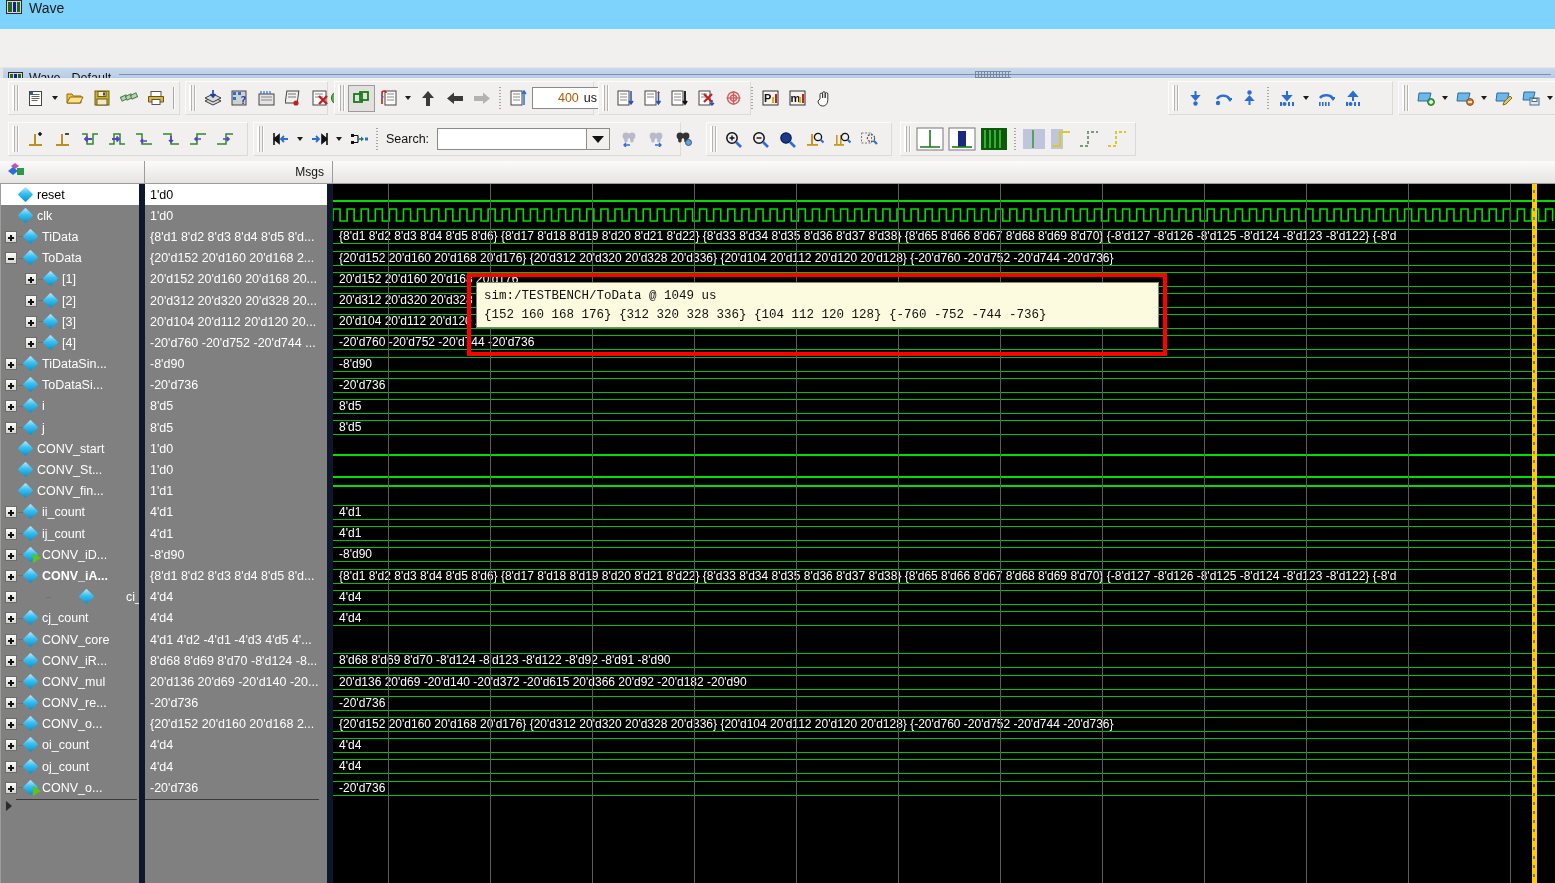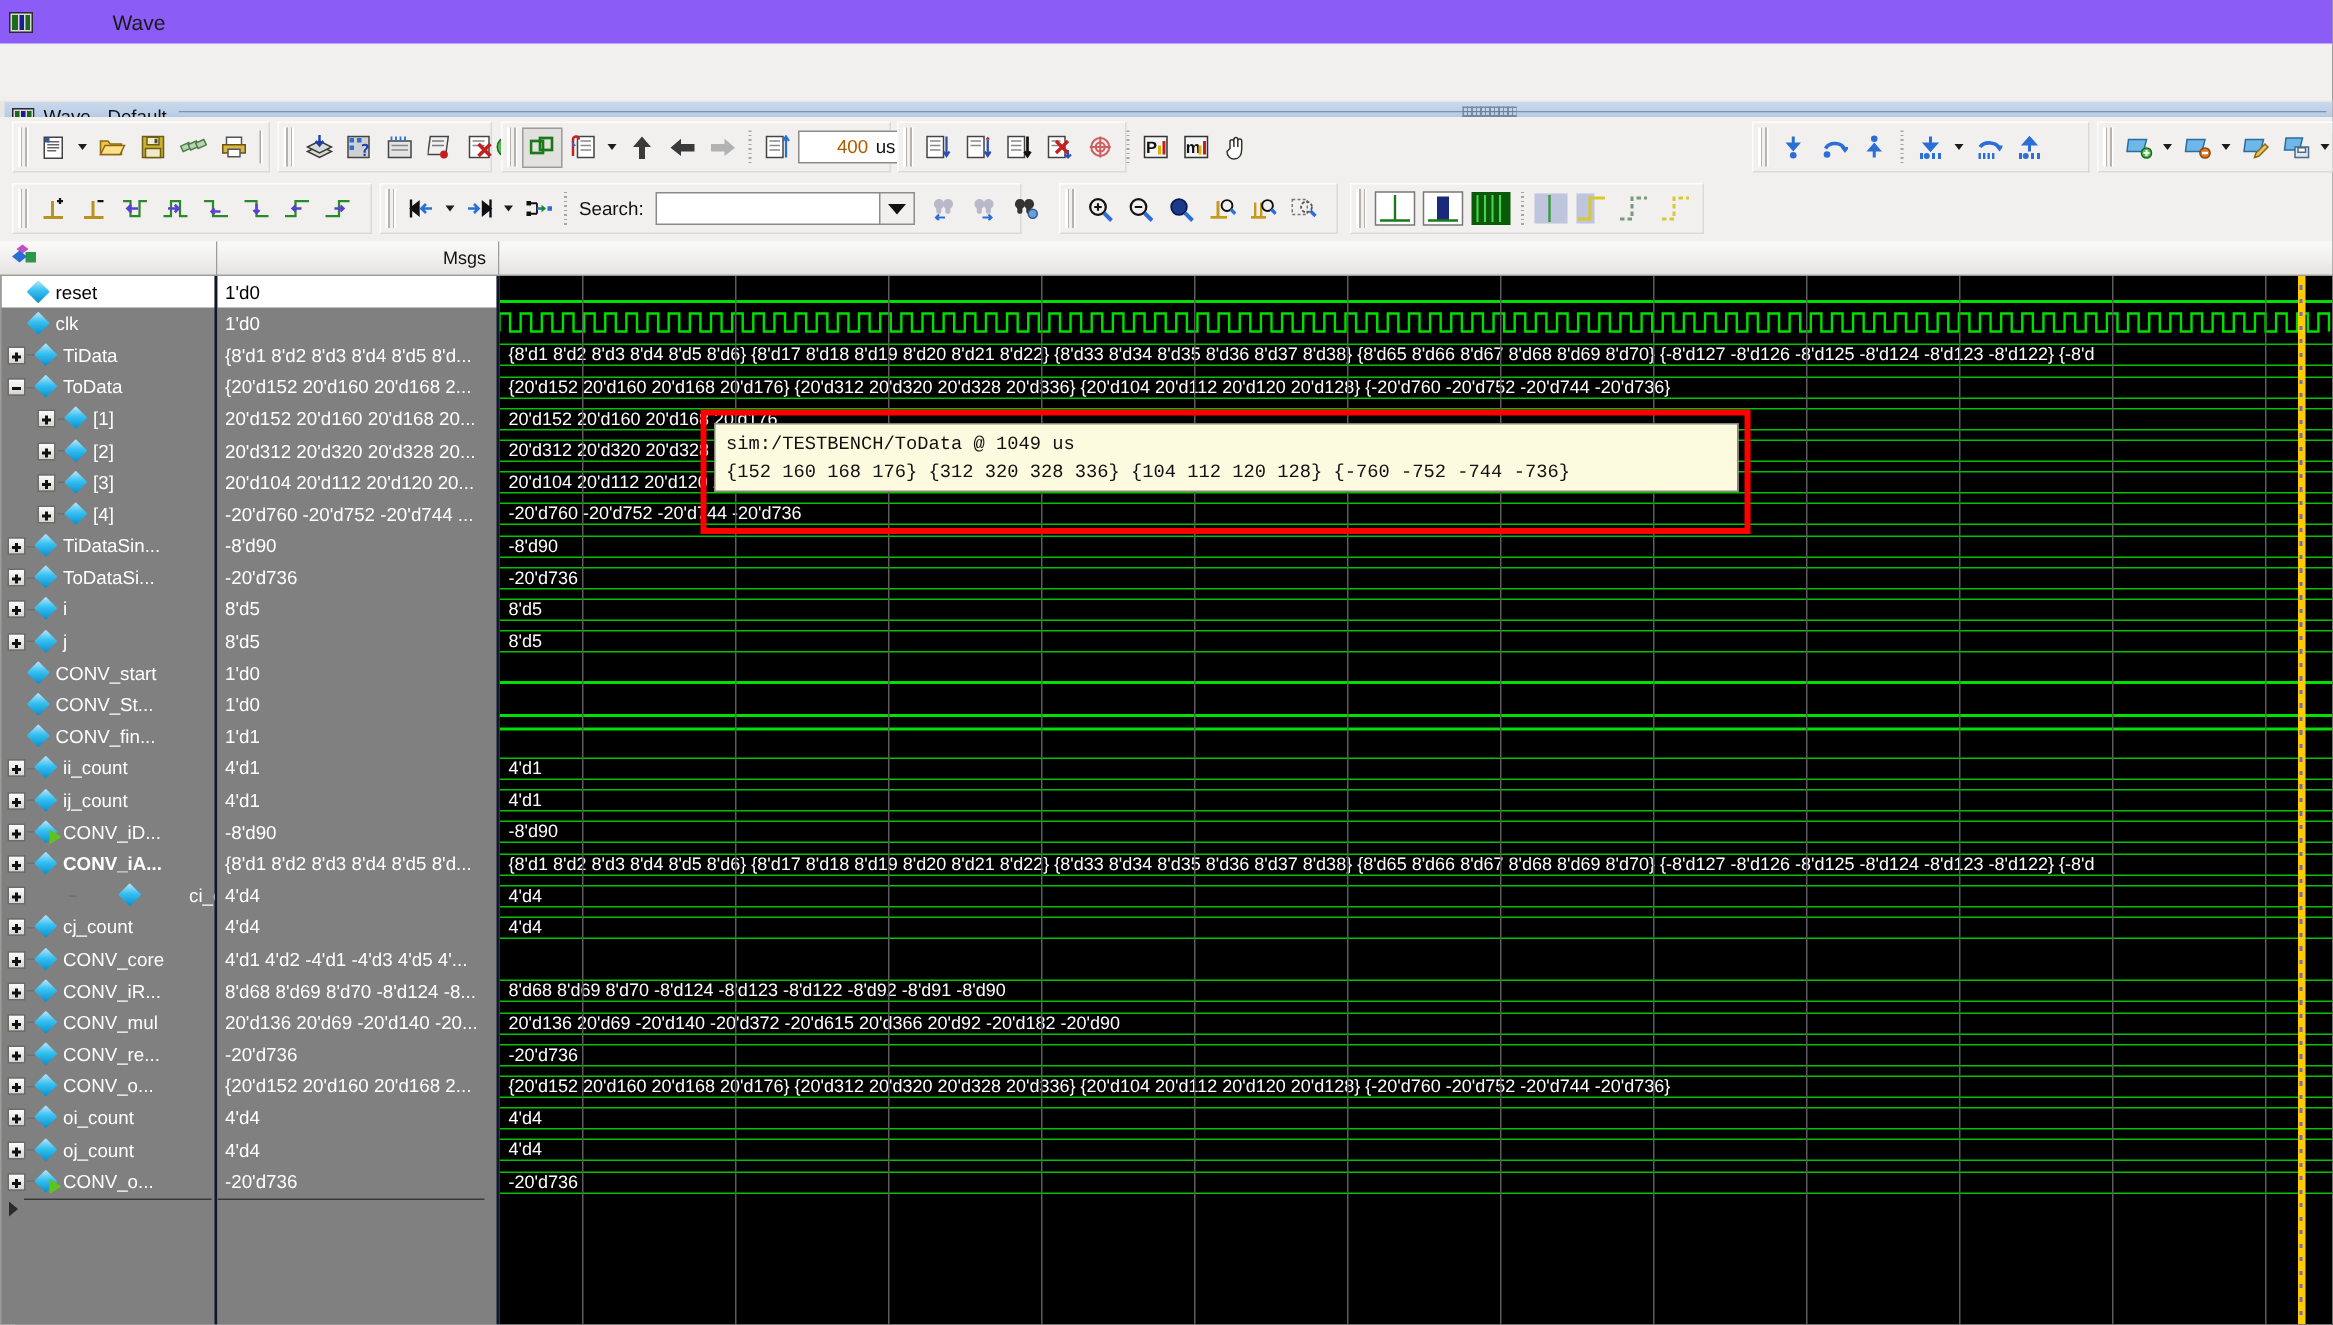--- a/index.html
+++ b/index.html
@@ -10,21 +10,21 @@
     font-size:12px;
     background:#ffffff;
     overflow:hidden;
     -webkit-font-smoothing: none;
   }
   #app { position:relative; width:1555px; height:883px; background:#f1f0ef; }
 
   
   .titlebar {
     position:absolute; left:0; top:0; width:1555px; height:29px;
-    background:#8b5cf6; display:flex; align-items:center; padding-left:6px;gap:46px;
+    background:#7dd3fc; display:flex; align-items:flex-start; padding-left:6px;
   }
   .titlebar .tl-icon { width:16px; height:14px; margin-right:7px; }
   .titlebar .tl-text { font-size:14px; color:#1a1a1a; }
 
   
   .menubar {
     position:absolute; left:0; top:29px; width:1555px; height:27px;
     background:#ffffff; display:flex; align-items:center; padding-left:8px;
   }
   .menubar .mi {
@@ -117,21 +117,21 @@
   .col-header {
     height:23px; background:linear-gradient(to bottom,#fbfbfb,#e6e4e1);
     border-bottom:1px solid #9e9c98; border-right:1px solid #9e9c98;
     display:flex; align-items:center; position:relative;
   }
   .col-header .hdr-text { font-size:12px; color:#111; margin-left:auto; margin-right:8px; }
   .objicon { margin-left:8px; }
 
   .list-body {
     position:absolute; top:23px; left:0; right:0; bottom:0;
-    background:#808080; border-right:2px solid #0f172a; overflow:hidden;
+    background:#808080; border-right:6px solid #0f172a; overflow:hidden;
   }
   #names-pane .list-body { border-left:1px solid #9e9c98; }
   .srow { height:21.2px; display:flex; align-items:center; position:relative; white-space:nowrap; }
   .srow.sel { background:#ffffff; }
   .srow .nm { font-size:12.5px; color:#ffffff; }
   .srow.sel .nm { color:#000000; }
   .vrow { height:21.2px; display:flex; align-items:center; padding-left:5px; }
   .vrow .vv { font-size:12.5px; color:#ffffff; white-space:nowrap; }
   .vrow.sel { background:#ffffff; }
   .vrow.sel .vv { color:#000000; }

